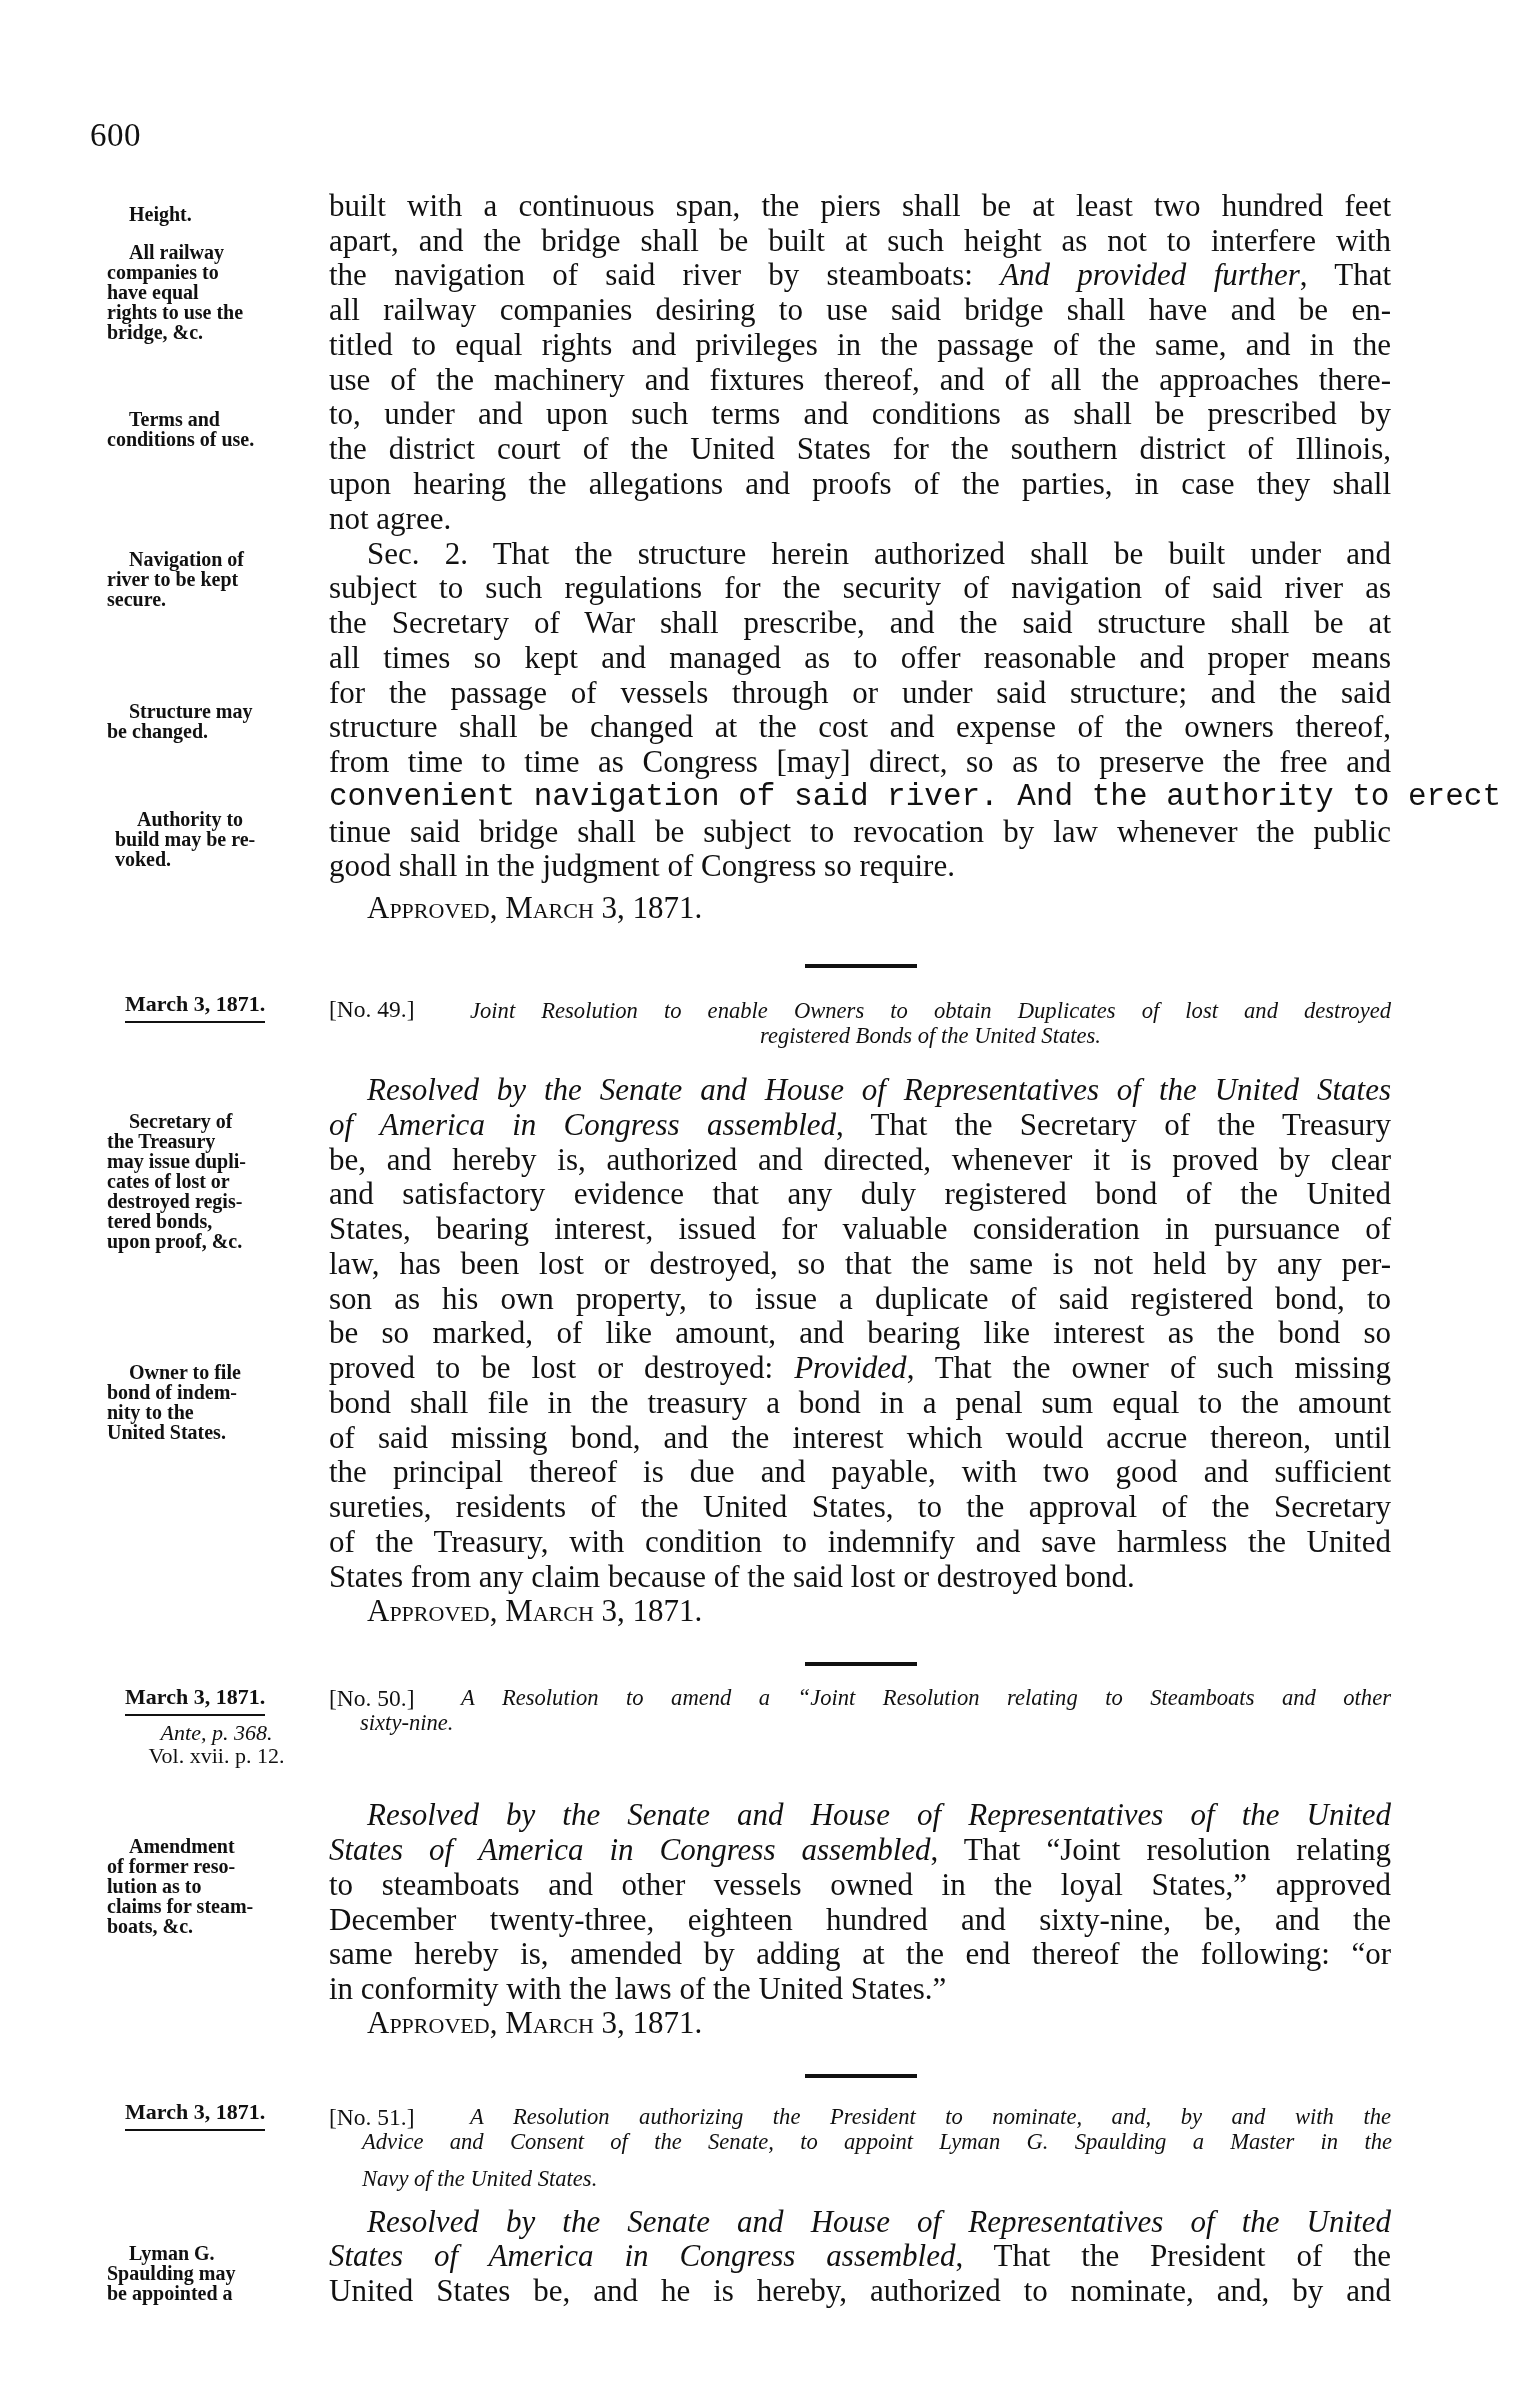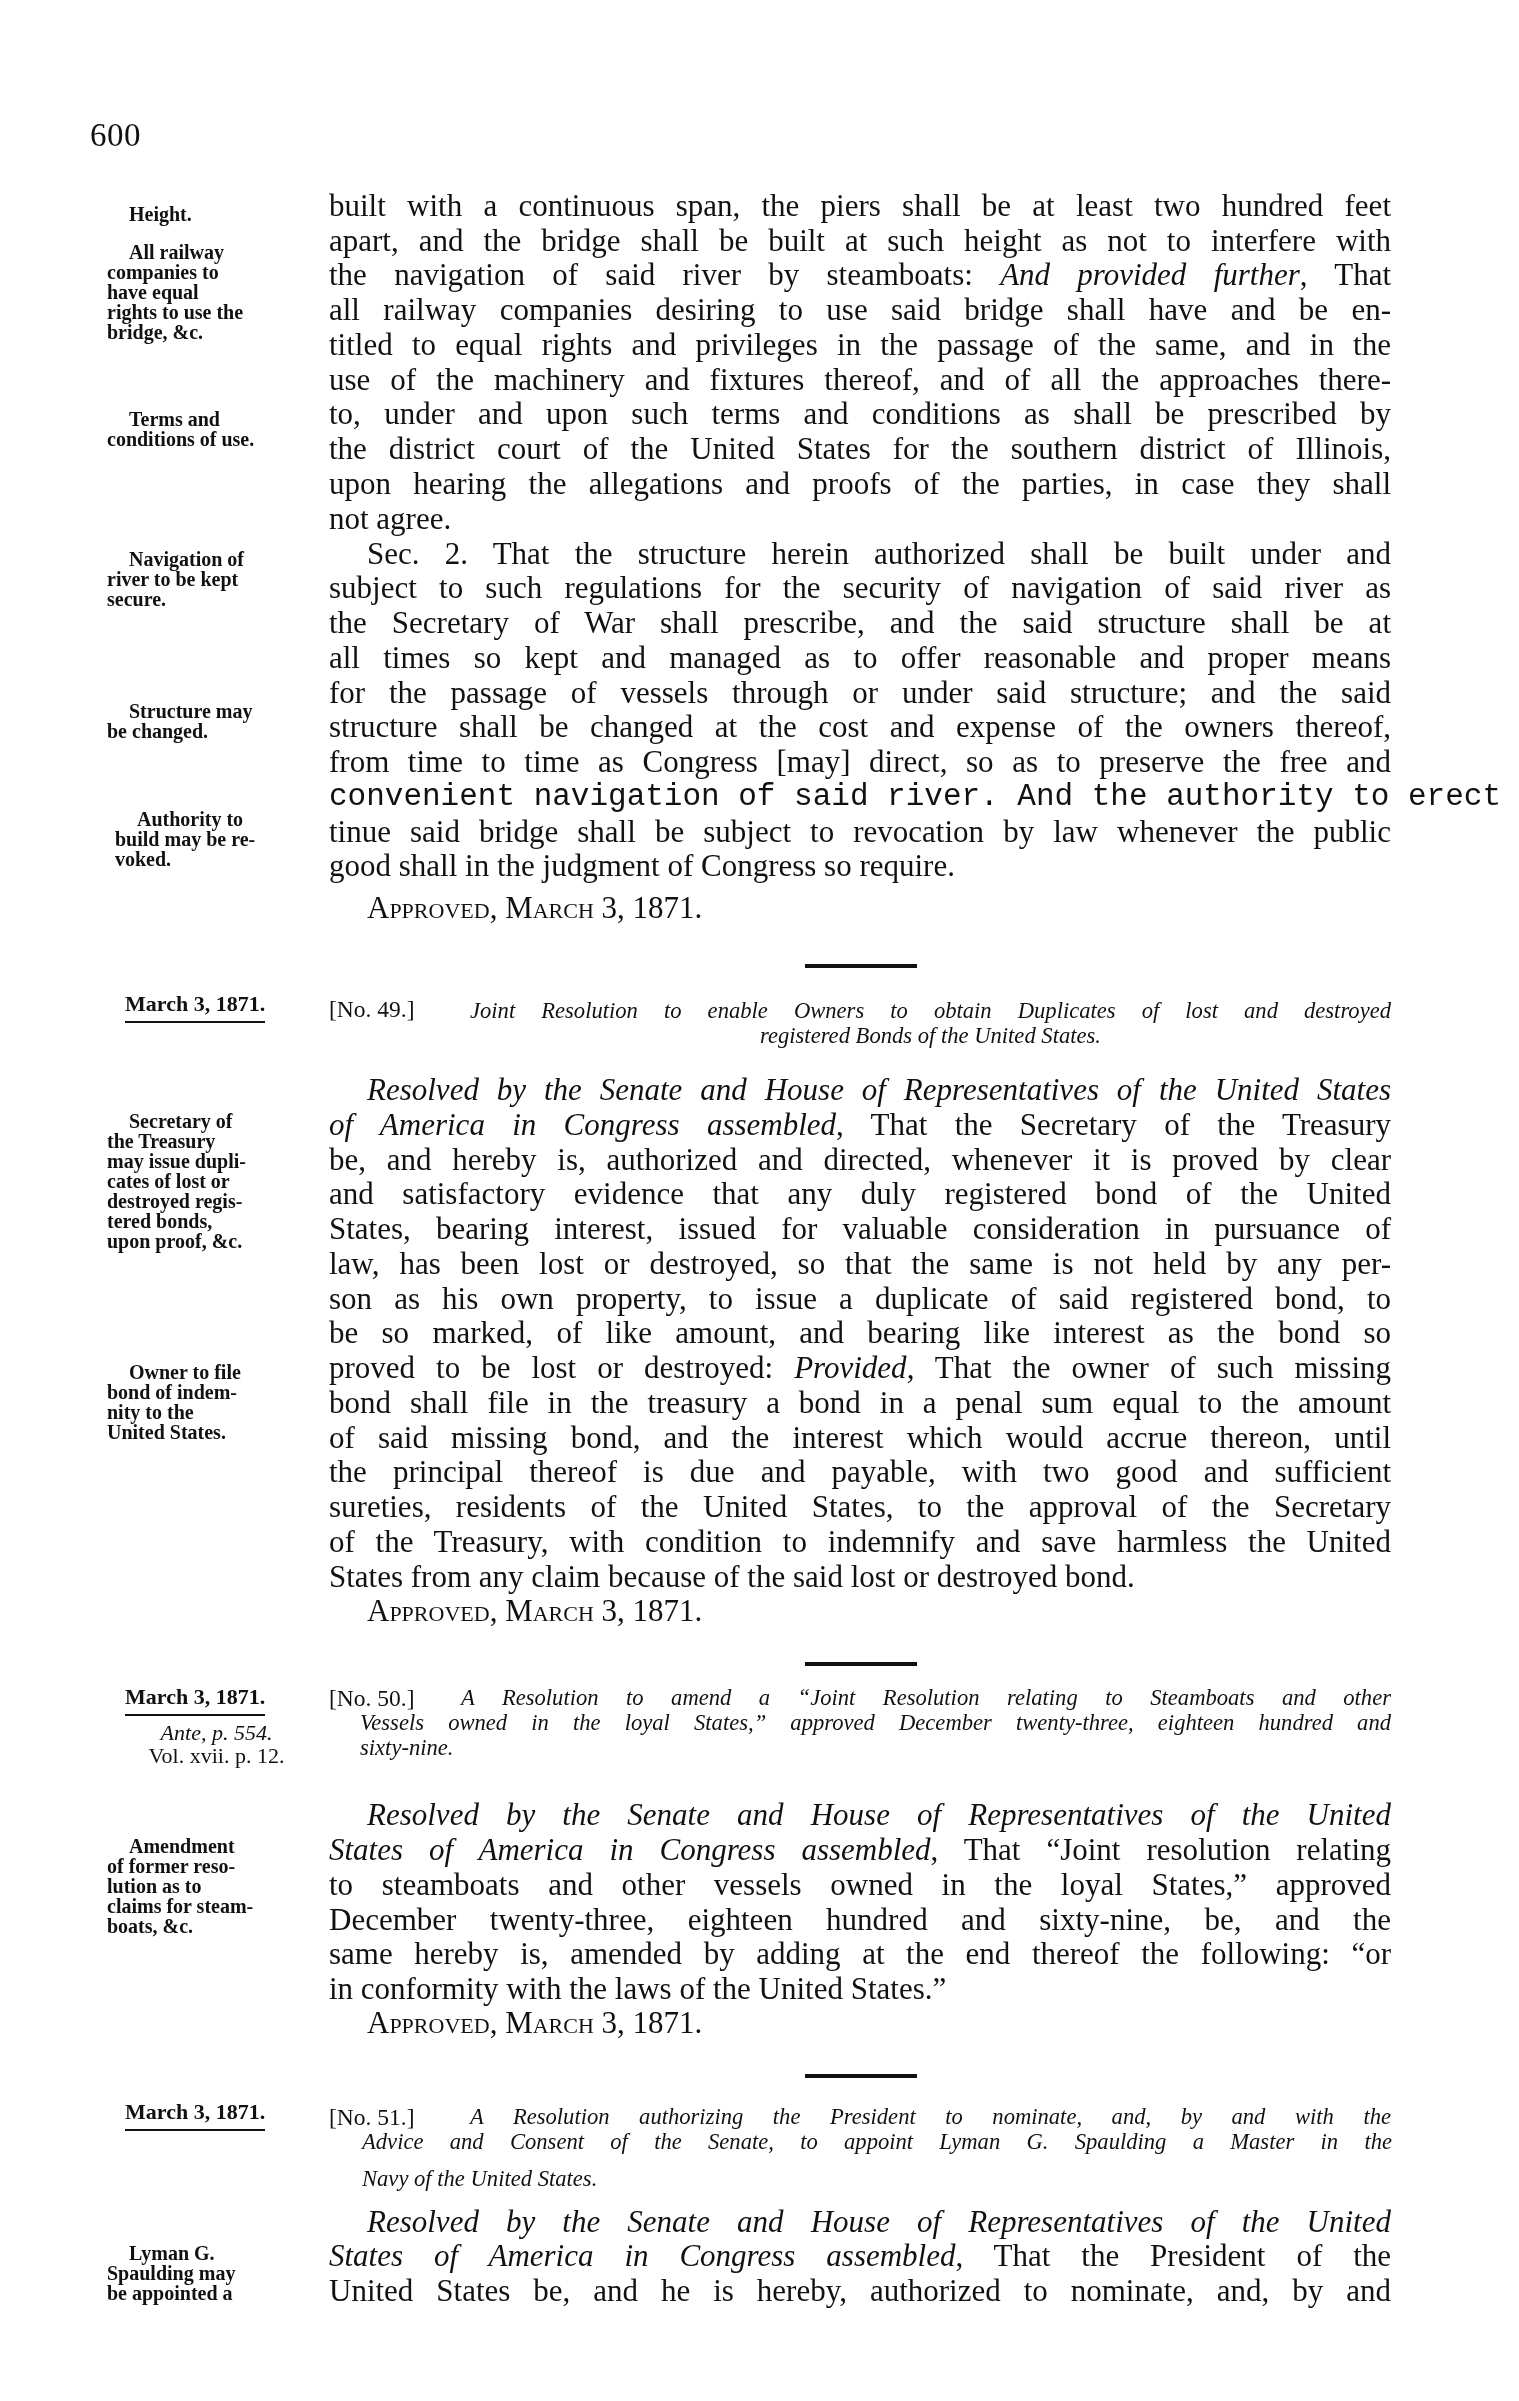--- a/index.html
+++ b/index.html
@@ -151,26 +151,25 @@
         <div>bond of indem-</div>
         <div>nity to the</div>
         <div>United States.</div>
       </div>
       <div class="approved sc" style="top: 1593px;">Approved, March 3, 1871.</div>
     </div>
 
   <div class="rule" style="top:1662px"></div>
 
   <div class="res-date" style="top:1685px">March 3, 1871.</div>
-  <div class="res-note" style="top:1720px; font-style:italic;">Ante, p. 554.</div>
+  <div class="res-note" style="top:1720px; font-style:italic;">Ante, p. 368.</div>
   <div class="res-note" style="top:1743px;">Vol. xvii. p. 12.</div>
   <div class="res-no" style="top:1685px">[No. 50.]</div>
   <div class="res-title" style="top:1685px; left:461px; width:930px;">
     <div class="line">A Resolution to amend a “Joint Resolution relating to Steamboats and other</div>
-    <div class="line" style="margin-left:-101px; width:1031px;">Vessels owned in the loyal States,” approved December twenty-three, eighteen hundred and</div>
     <div class="line last" style="margin-left:-101px;">sixty-nine.</div>
   </div>
   <div id="res50">
       <div class="body-line indent" style="top: 1797px;"><span class="it">Resolved by the Senate and House of Representatives of the United</span></div>
       <div class="body-line" style="top: 1832px;"><span class="it">States of America in Congress assembled</span><span>, That “Joint resolution relating</span></div>
       <div class="body-line" style="top: 1867px;">to steamboats and other vessels owned in the loyal States,” approved</div>
       <div class="body-line" style="top: 1902px;">December twenty-three, eighteen hundred and sixty-nine, be, and the</div>
       <div class="body-line" style="top: 1936px;">same hereby is, amended by adding at the end thereof the following: “or</div>
       <div class="body-line last" style="top: 1971px;">in conformity with the laws of the United States.”</div>
       <div class="margin" style="top: 1836px;">

